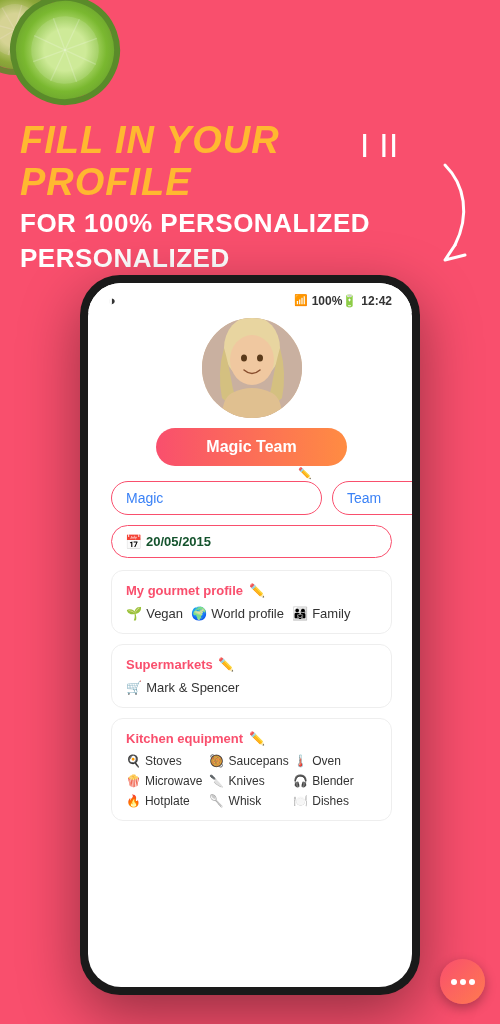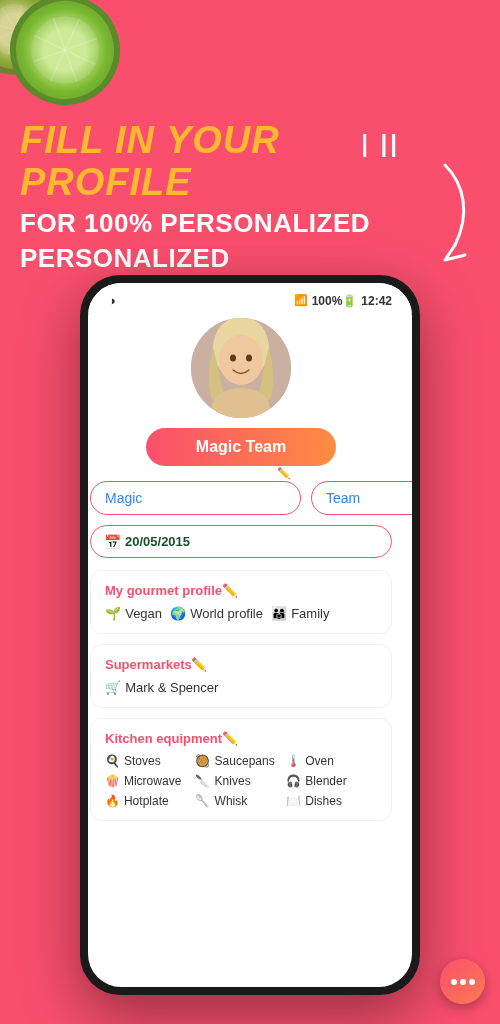--- a/index.html
+++ b/index.html
@@ -129,21 +129,21 @@
       display: flex;
       align-items: center;
       gap: 4px;
       font-size: 12px;
       color: #333;
       font-weight: 600;
     }
 
     
     .app-content {
-      padding: 5px 20px 20px 2px;
+      padding: 5px 20px 20px 23px;
       overflow-y: auto;
       height: calc(100% - 40px);
     }
 
     
     .avatar-section {
       display: flex;
       flex-direction: column;
       align-items: center;
       margin-bottom: 15px;
@@ -241,20 +241,21 @@
       margin-bottom: 10px;
     }
 
     .card-title {
       font-size: 13px;
       font-weight: 700;
       color: #F94F6D;
       margin-bottom: 8px;
       display: flex;
       align-items: center;
+      gap: 6px;
     }
 
     .card-items {
       display: flex;
       flex-wrap: wrap;
       gap: 8px;
       align-items: center;
     }
 
     .card-item {

